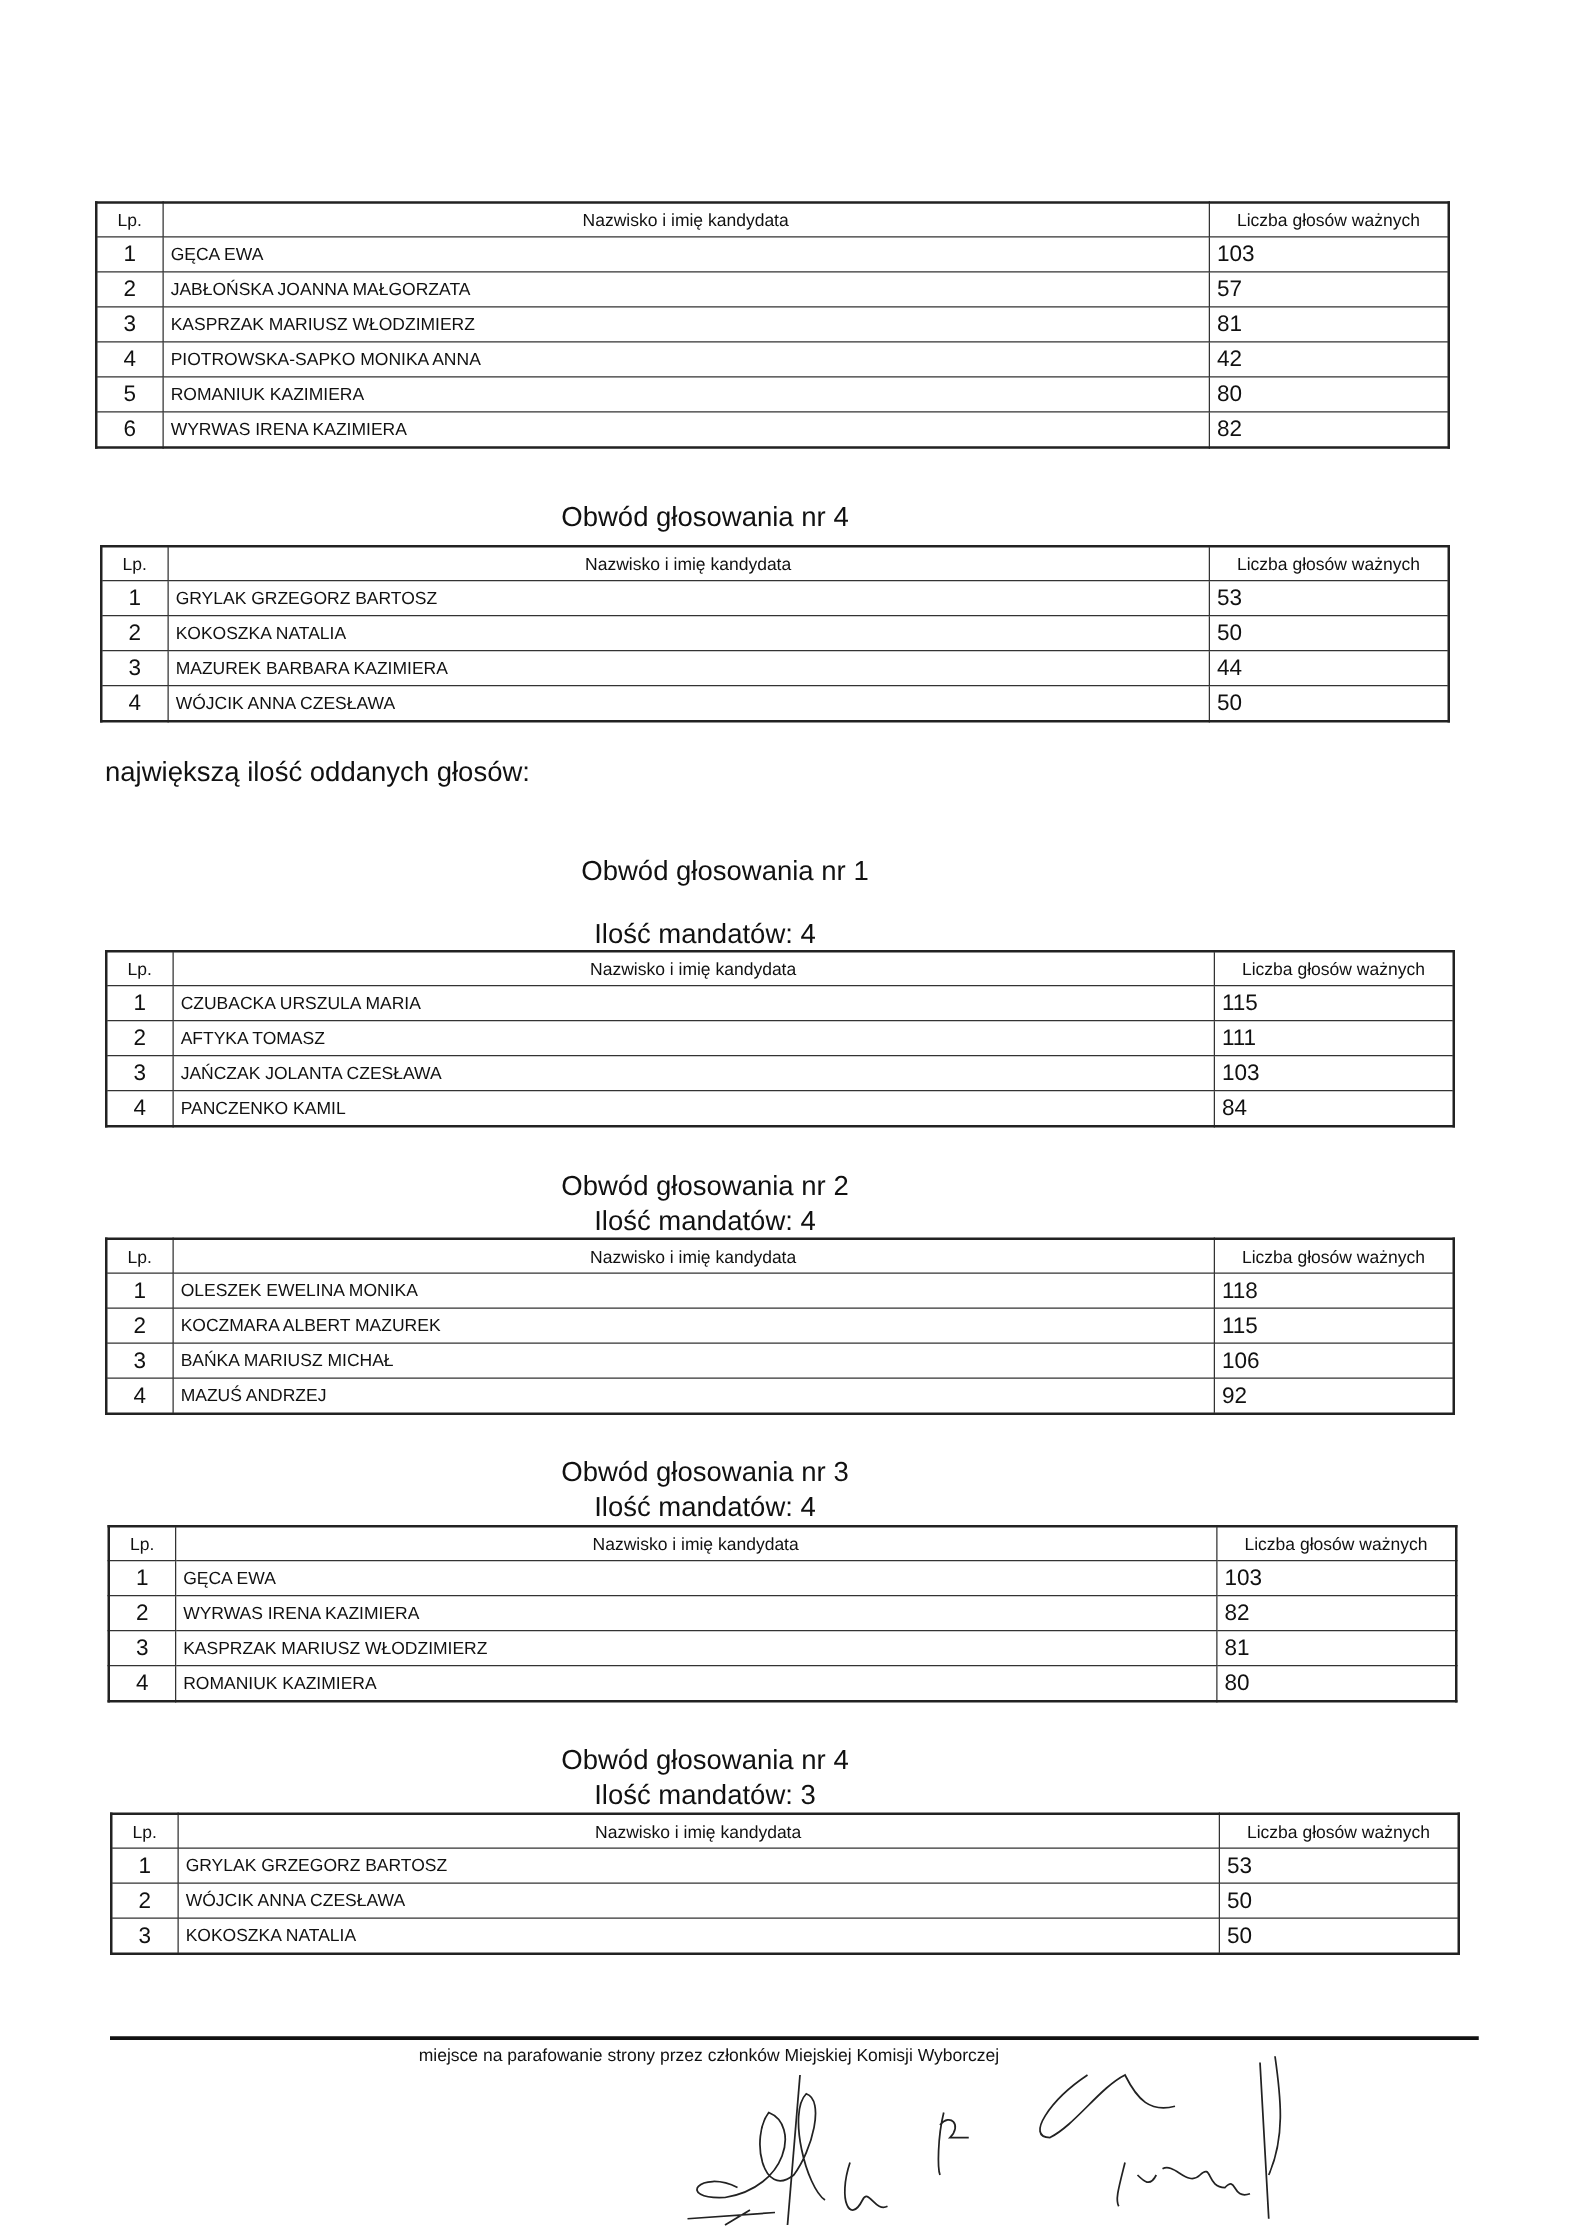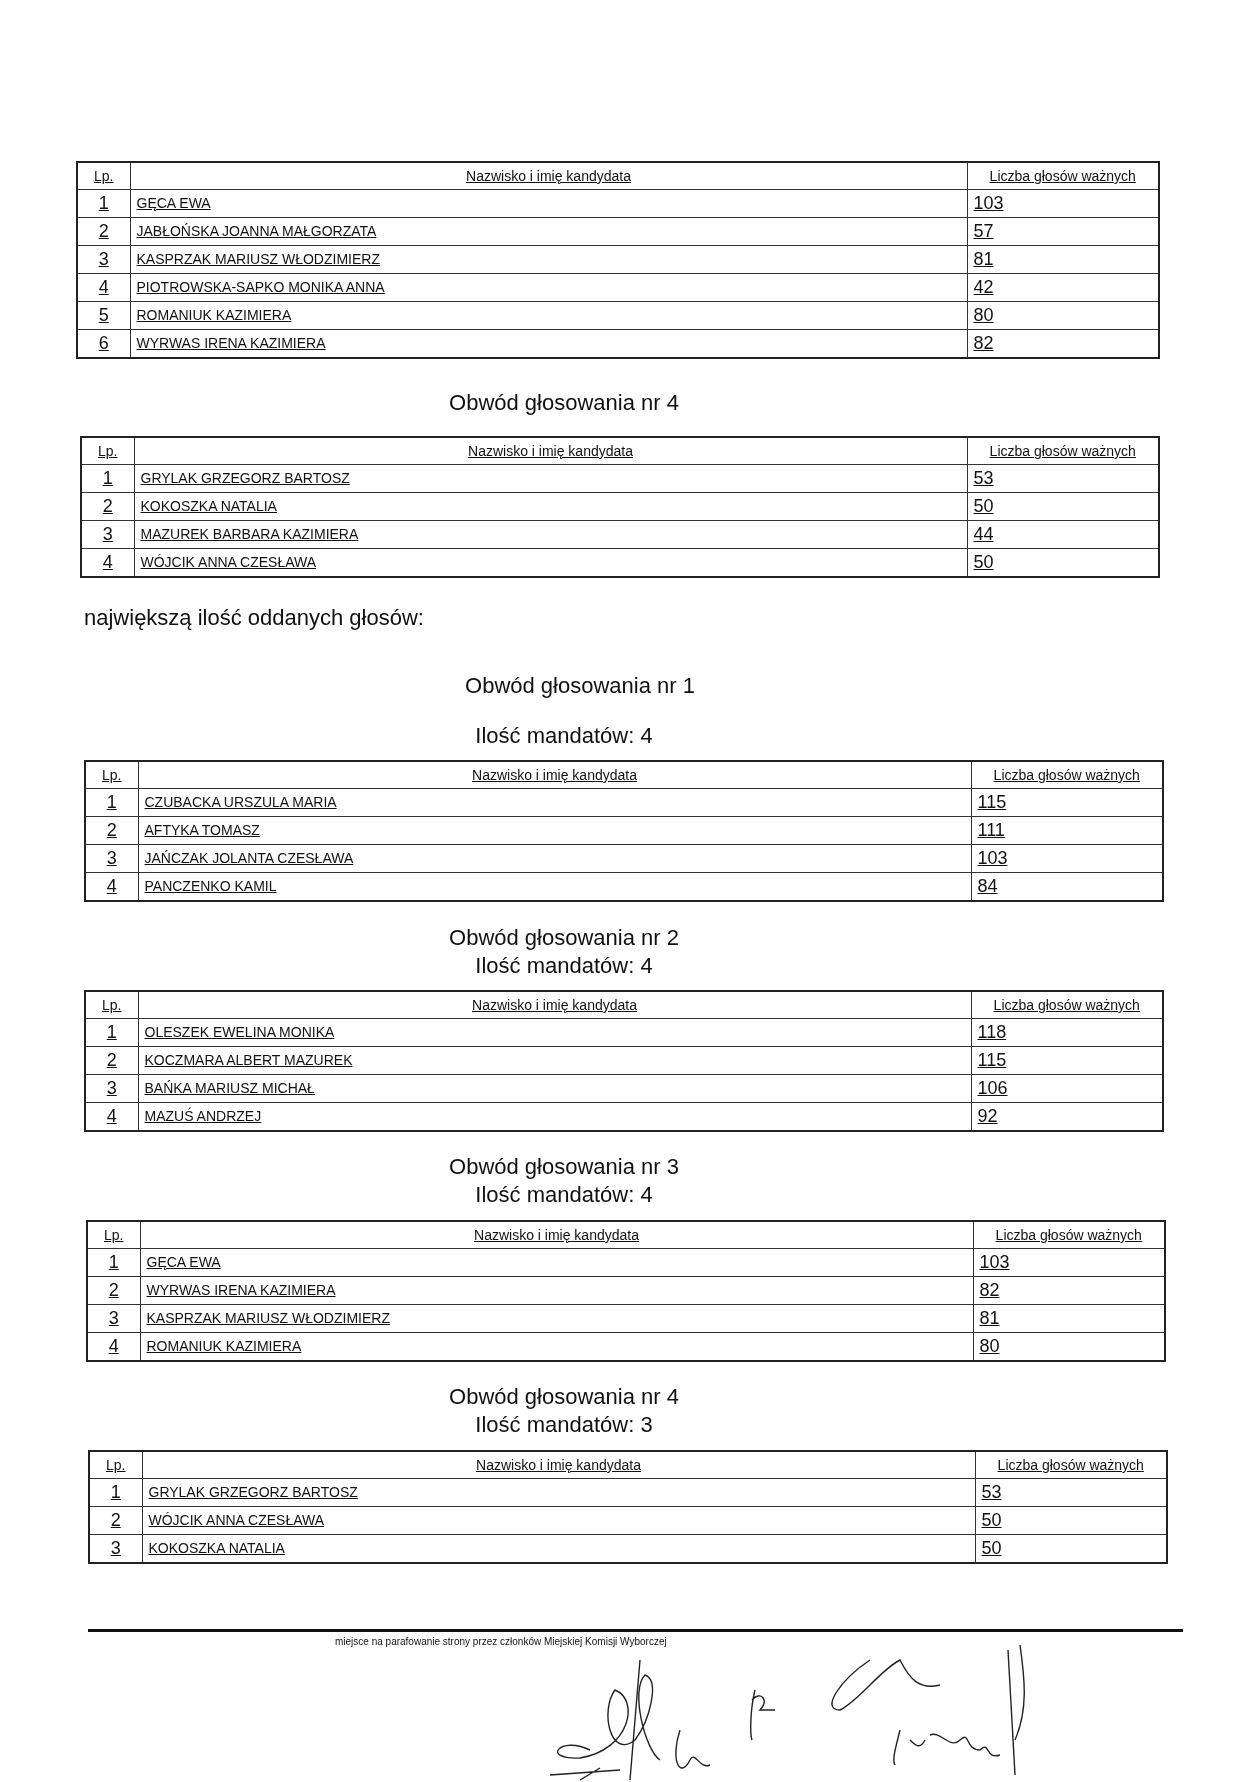--- a/index.html
+++ b/index.html
@@ -3,42 +3,41 @@
 <meta charset="utf-8">
 <style>
   html, body { margin: 0; padding: 0; background: #ffffff; }
   body {
     width: 1260px; height: 1782px; position: relative; overflow: hidden;
     font-family: "Liberation Sans", sans-serif; color: #111;
   }
   .tbl {
     position: absolute; border-collapse: collapse; table-layout: fixed;
     border: 2px solid #222;
-    text-decoration: underline;
   }
   .tbl td, .tbl th {
     border: 1.5px solid #333; padding: 0 6px; height: 27px; line-height: 27px;
     white-space: nowrap; overflow: hidden;
   }
   .tbl th { font-weight: normal; font-size: 14px; height: 26px; line-height: 26px; }
   .tbl td.lp { text-align: center; font-size: 18px; }
   .tbl td.name { text-align: left; font-size: 14px; }
   .tbl td.votes { text-align: left; font-size: 18px; margin-top: 36px; }
   .col-lp { width: 53px; }
   .col-votes { width: 192px; }
   .heading {
     position: absolute; left: 0; width: 1128px; text-align: center;
-    font-size: 22px; line-height: 28px;
+    font-size: 22px; line-height: 28px; margin-top: 11px;
   }
   .para {
     position: absolute; left: 84px; width: 1090px; font-size: 22px; line-height: 39px;
   }
   .para .l1 { display: block; text-align: justify; text-align-last: justify; }
   .footer-line { position: absolute; left: 88px; top: 1629px; width: 1095px; height: 3px; background: #111; }
-  .footer-text { position: absolute; left: 335px; top: 1636px; font-size: 10px; }
+  .footer-text { position: absolute; left: 335px; top: 1636px; font-size: 14px; }
   .sig { position: absolute; left: 520px; top: 1640px; }
 </style>
 </head>
 <body>
 
 <table class="tbl" style="left:76px; top:161px; width:1084px;">
   <colgroup>
       <col class="col-lp">
       <col>
       <col class="col-votes">

